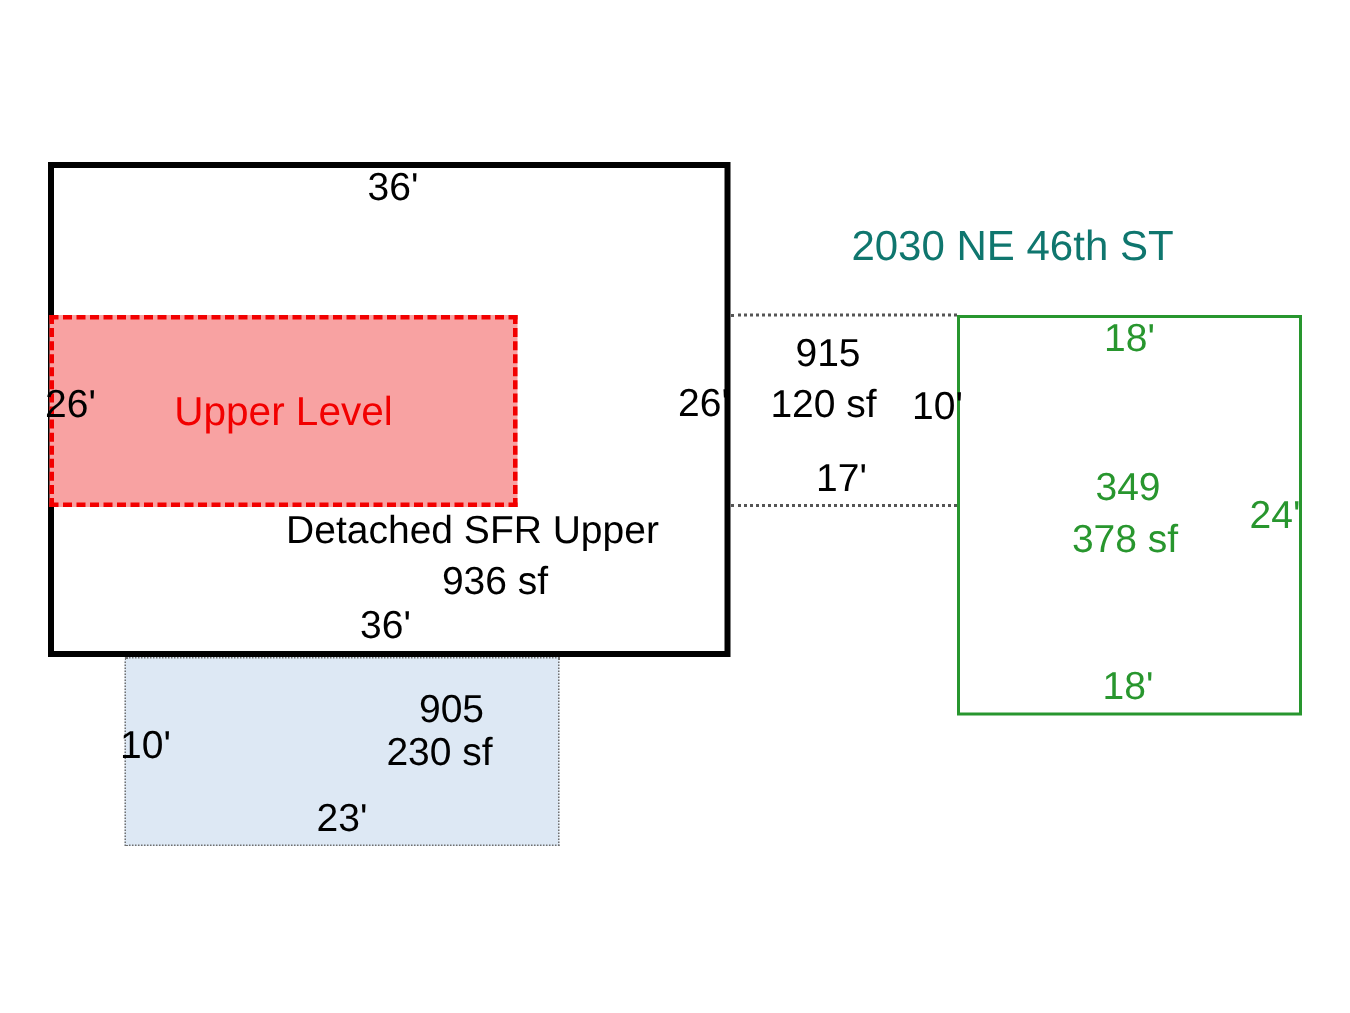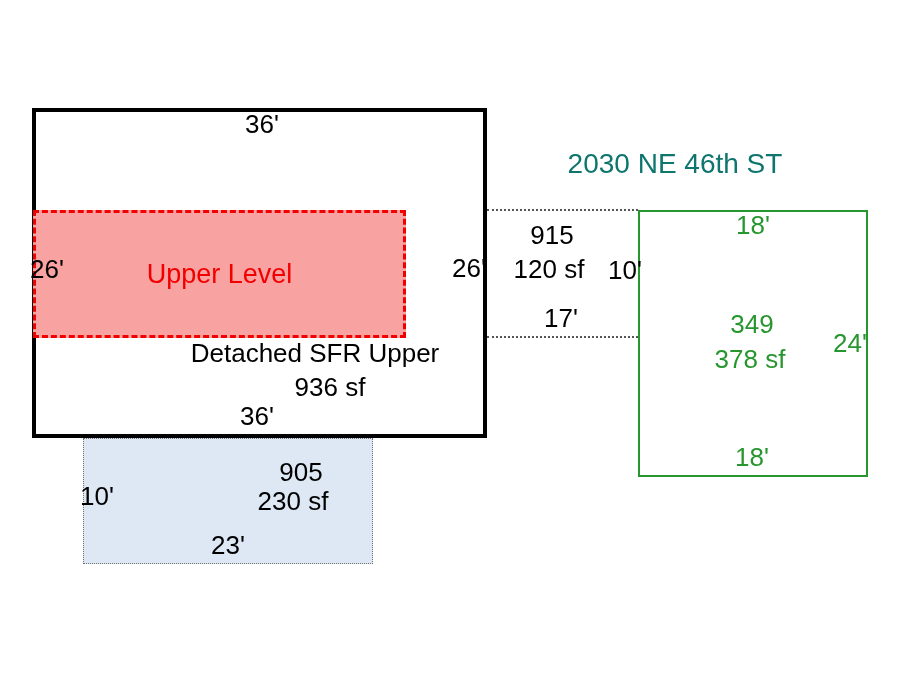--- a/index.html
+++ b/index.html
@@ -30,21 +30,21 @@
     position: absolute;
     left: 32px; top: 108px;
     width: 455px; height: 330px;
     border: 4px solid #000000;
     box-sizing: border-box;
     background: #ffffff;
   }
   .upper-level {
     position: absolute;
     left: 33px; top: 210px;
-    width: 373px; height: 128px;
+    width: 312px; height: 128px;
     box-sizing: border-box;
     border: 3px dashed #f20000;
     background: #f8a2a2;
     display: flex;
     flex-direction: column;
     align-items: center;
     justify-content: center;
   }
   .upper-level div {
     font-size: 27px;

